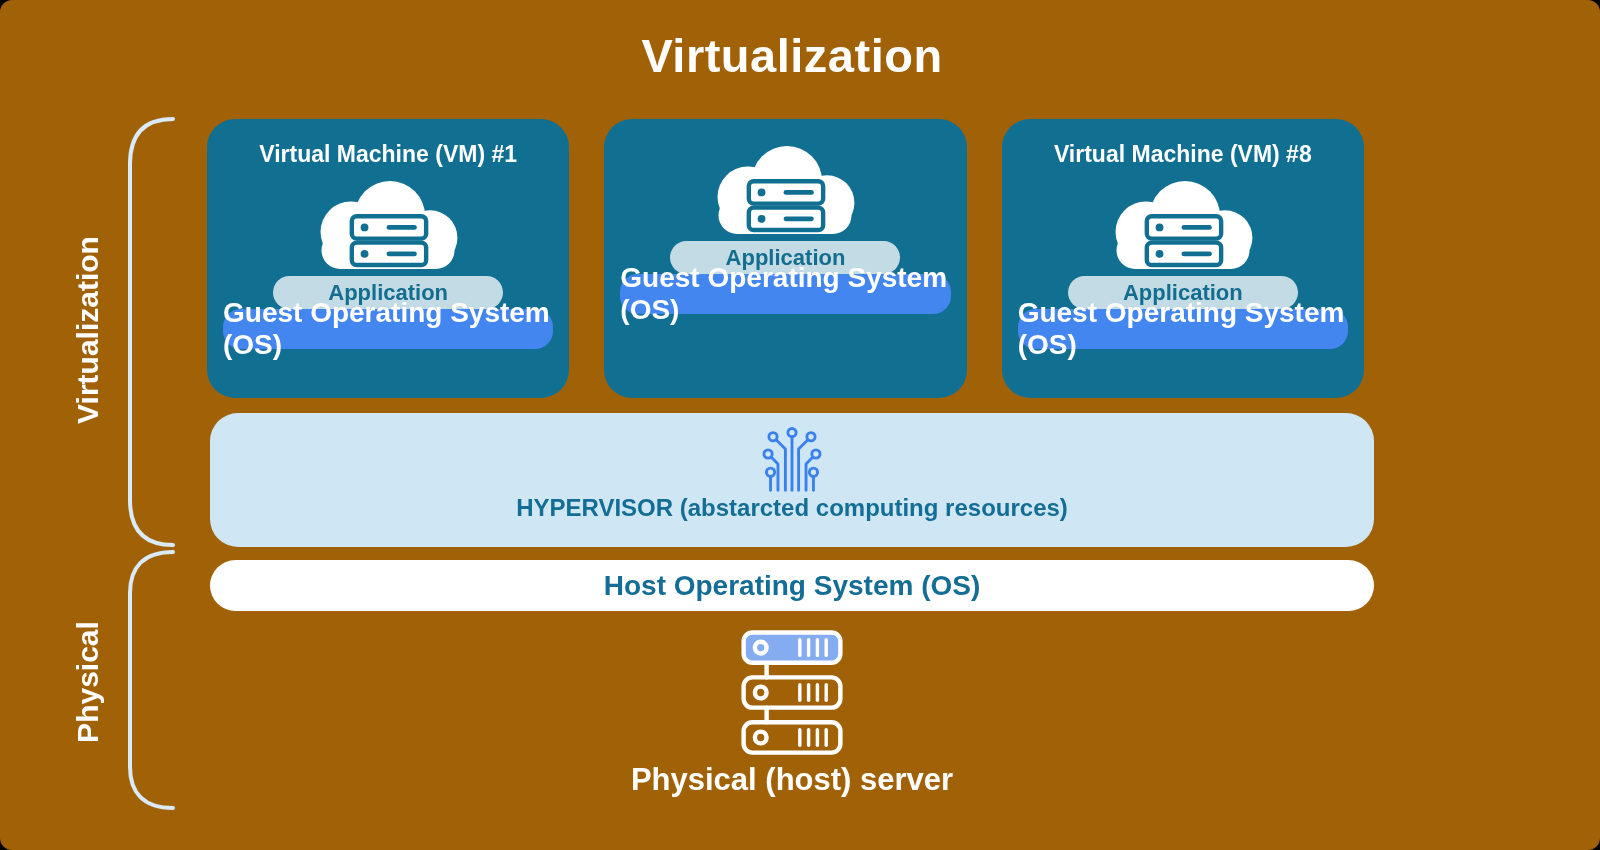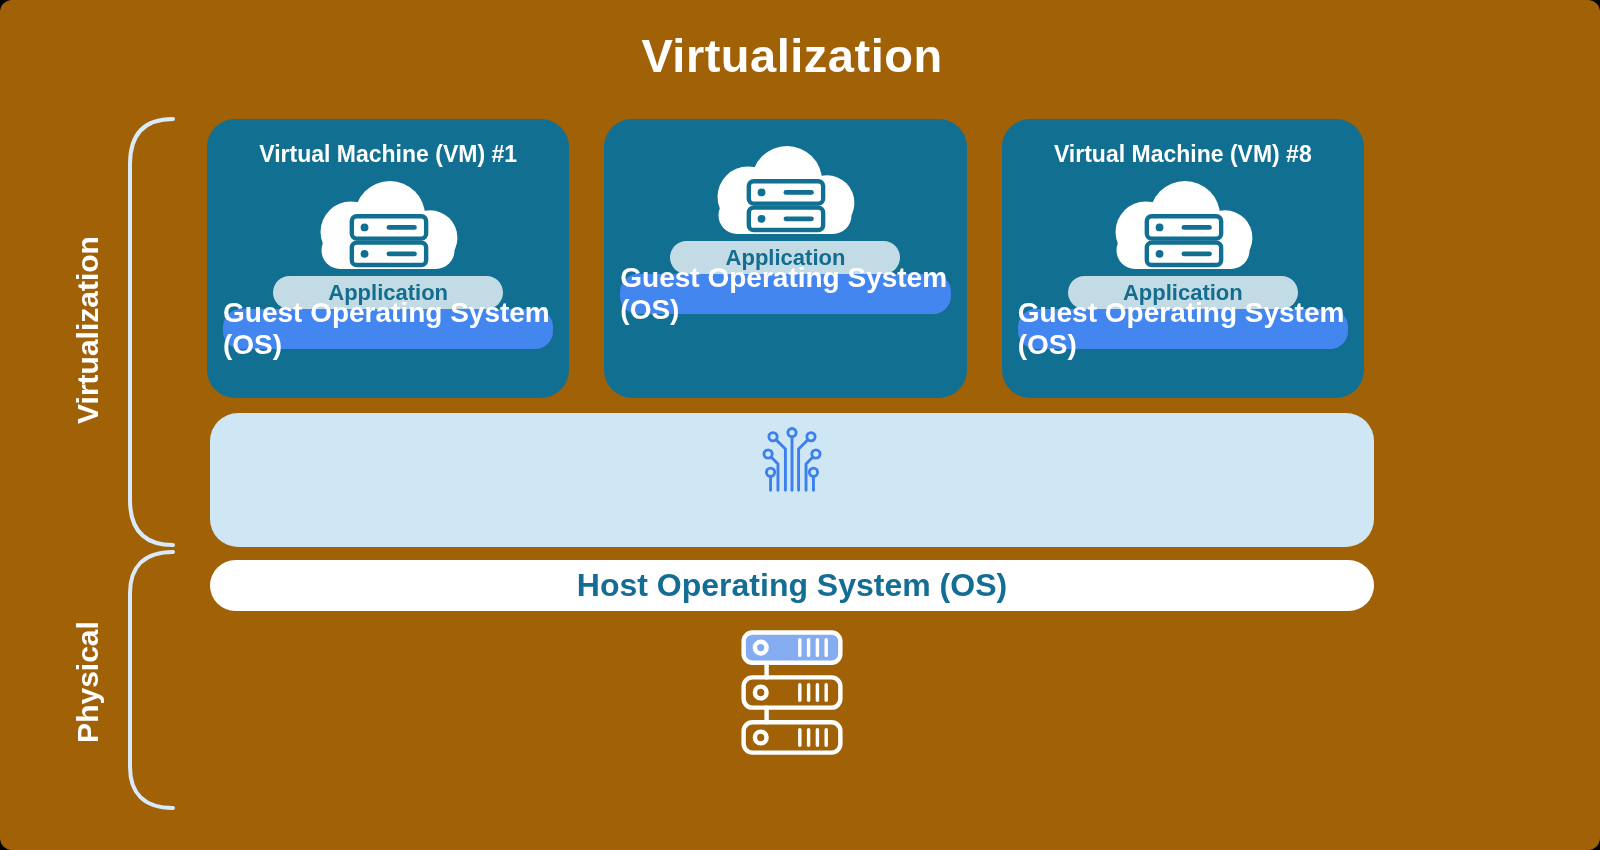--- a/index.html
+++ b/index.html
@@ -58,21 +58,21 @@
     position: absolute; top: 413px; left: 210px; width: 1164px; height: 134px;
     background: #cfe7f4; border-radius: 28px;
     display: flex; flex-direction: column; align-items: center;
   }
   .circuit { margin-top: 13px; width: 84px; height: 66px; }
   .hyp-label { margin-top: 2px; color: #136d94; font-size: 24px; }
   
   .host-os {
     position: absolute; top: 560px; left: 210px; width: 1164px; height: 51px;
     background: #ffffff; border-radius: 26px;
-    color: #136d94; font-size: 32px;
+    color: #136d94; font-size: 28px;
     display: flex; align-items: center; justify-content: center;
   }
   
   .rack-wrap {
     position: absolute; top: 630px; left: 210px; width: 1164px;
     display: flex; justify-content: center;
   }
   .rack { width: 102px; height: 127px; }
   .physical-label {
     position: absolute; top: 762px; left: 210px; width: 1164px;
@@ -188,20 +188,21 @@
         <path d="M33 78 L33 46 L25 38"></path>
           <circle cx="21" cy="34" r="5"></circle>
         <path d="M67 78 L67 46 L75 38"></path>
           <circle cx="79" cy="34" r="5"></circle>
         <path d="M24 78 L24 62"></path>
           <circle cx="24" cy="56" r="5"></circle>
         <path d="M76 78 L76 62"></path>
           <circle cx="76" cy="56" r="5"></circle>
       </g>
     </svg>
+    <div class="hyp-label">HYPERVISOR (abstarcted computing resources)</div>
   </div>
 
   <div class="host-os">Host Operating System (OS)</div>
 
   <div class="rack-wrap">
     <svg class="rack" viewBox="0 0 104 130">
       <g stroke="#ffffff" stroke-width="4.5" stroke-linecap="round">
         <line x1="26" y1="33.5" x2="26" y2="48.5"></line>
         <line x1="26" y1="79.5" x2="26" y2="94.5"></line>
         <rect x="2.5" y="2.5" width="99" height="31" rx="9" fill="#85acf0"></rect>
@@ -220,14 +221,15 @@
           <line x1="69" y1="56" x2="69" y2="72"></line>
         <line x1="78" y1="56" x2="78" y2="72"></line>
           <line x1="87" y1="56" x2="87" y2="72"></line>
         <line x1="60" y1="102" x2="60" y2="118"></line>
           <line x1="69" y1="102" x2="69" y2="118"></line>
         <line x1="78" y1="102" x2="78" y2="118"></line>
           <line x1="87" y1="102" x2="87" y2="118"></line>
       </g>
     </svg>
   </div>
+  <div class="physical-label">Physical (host) server</div>
 
 </div>
 
 </body></html>

